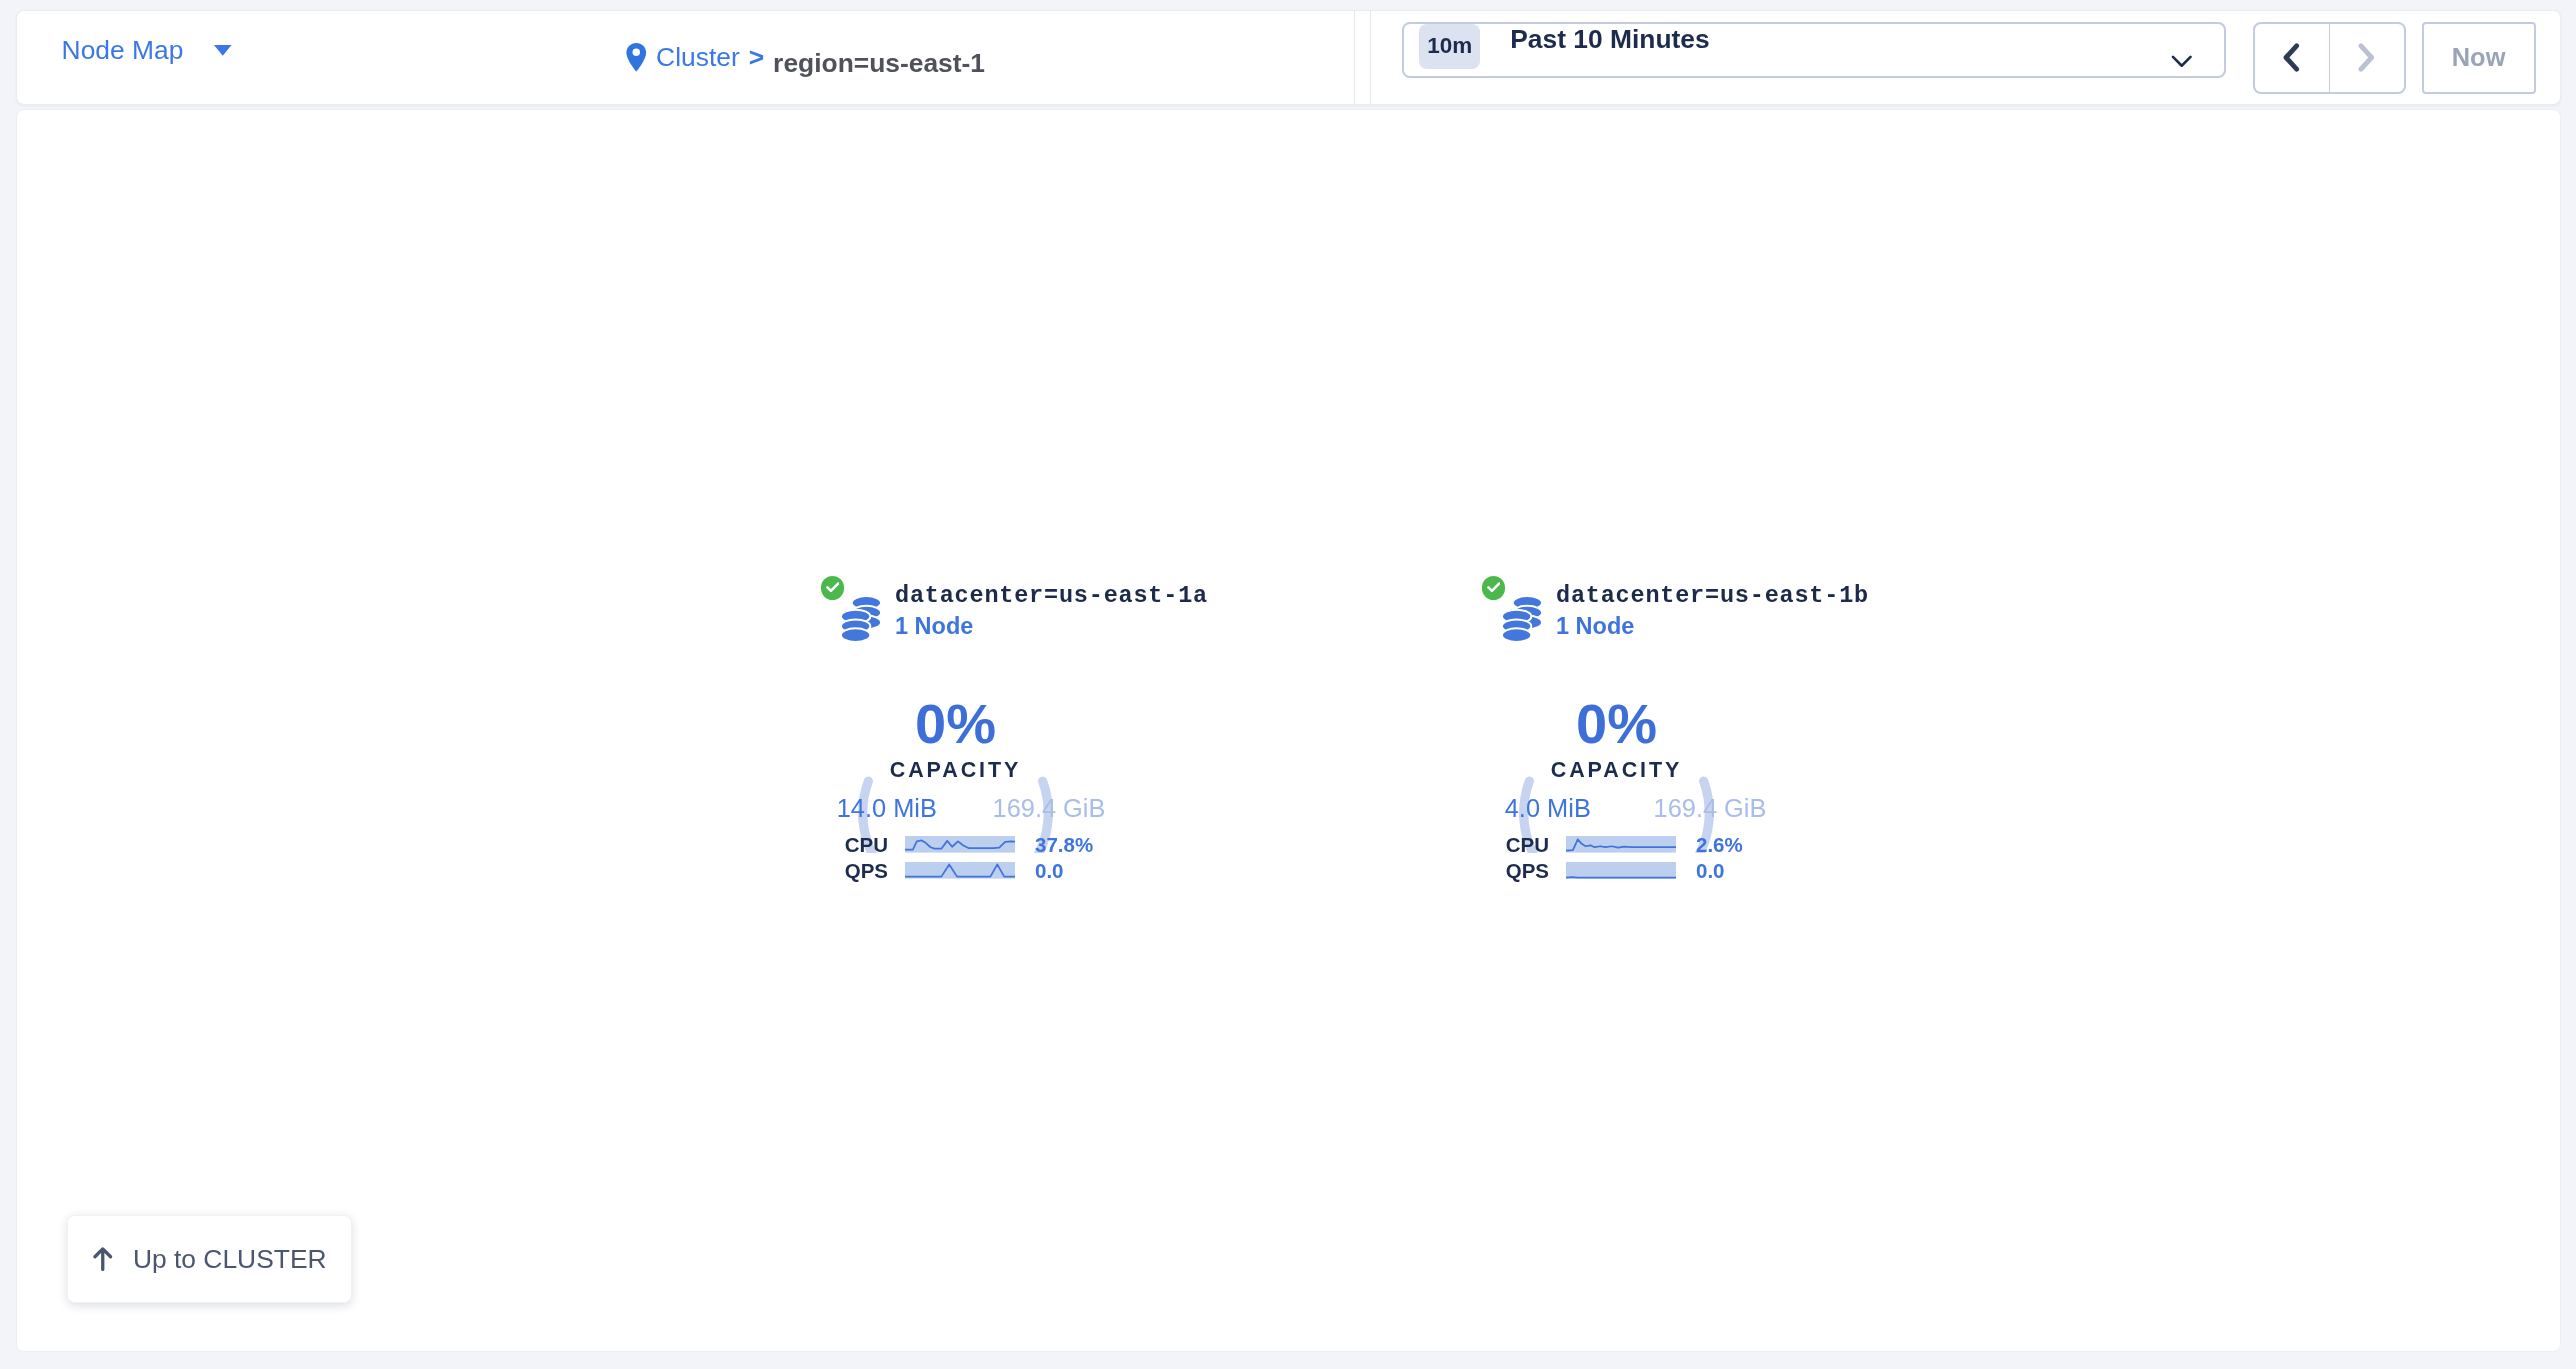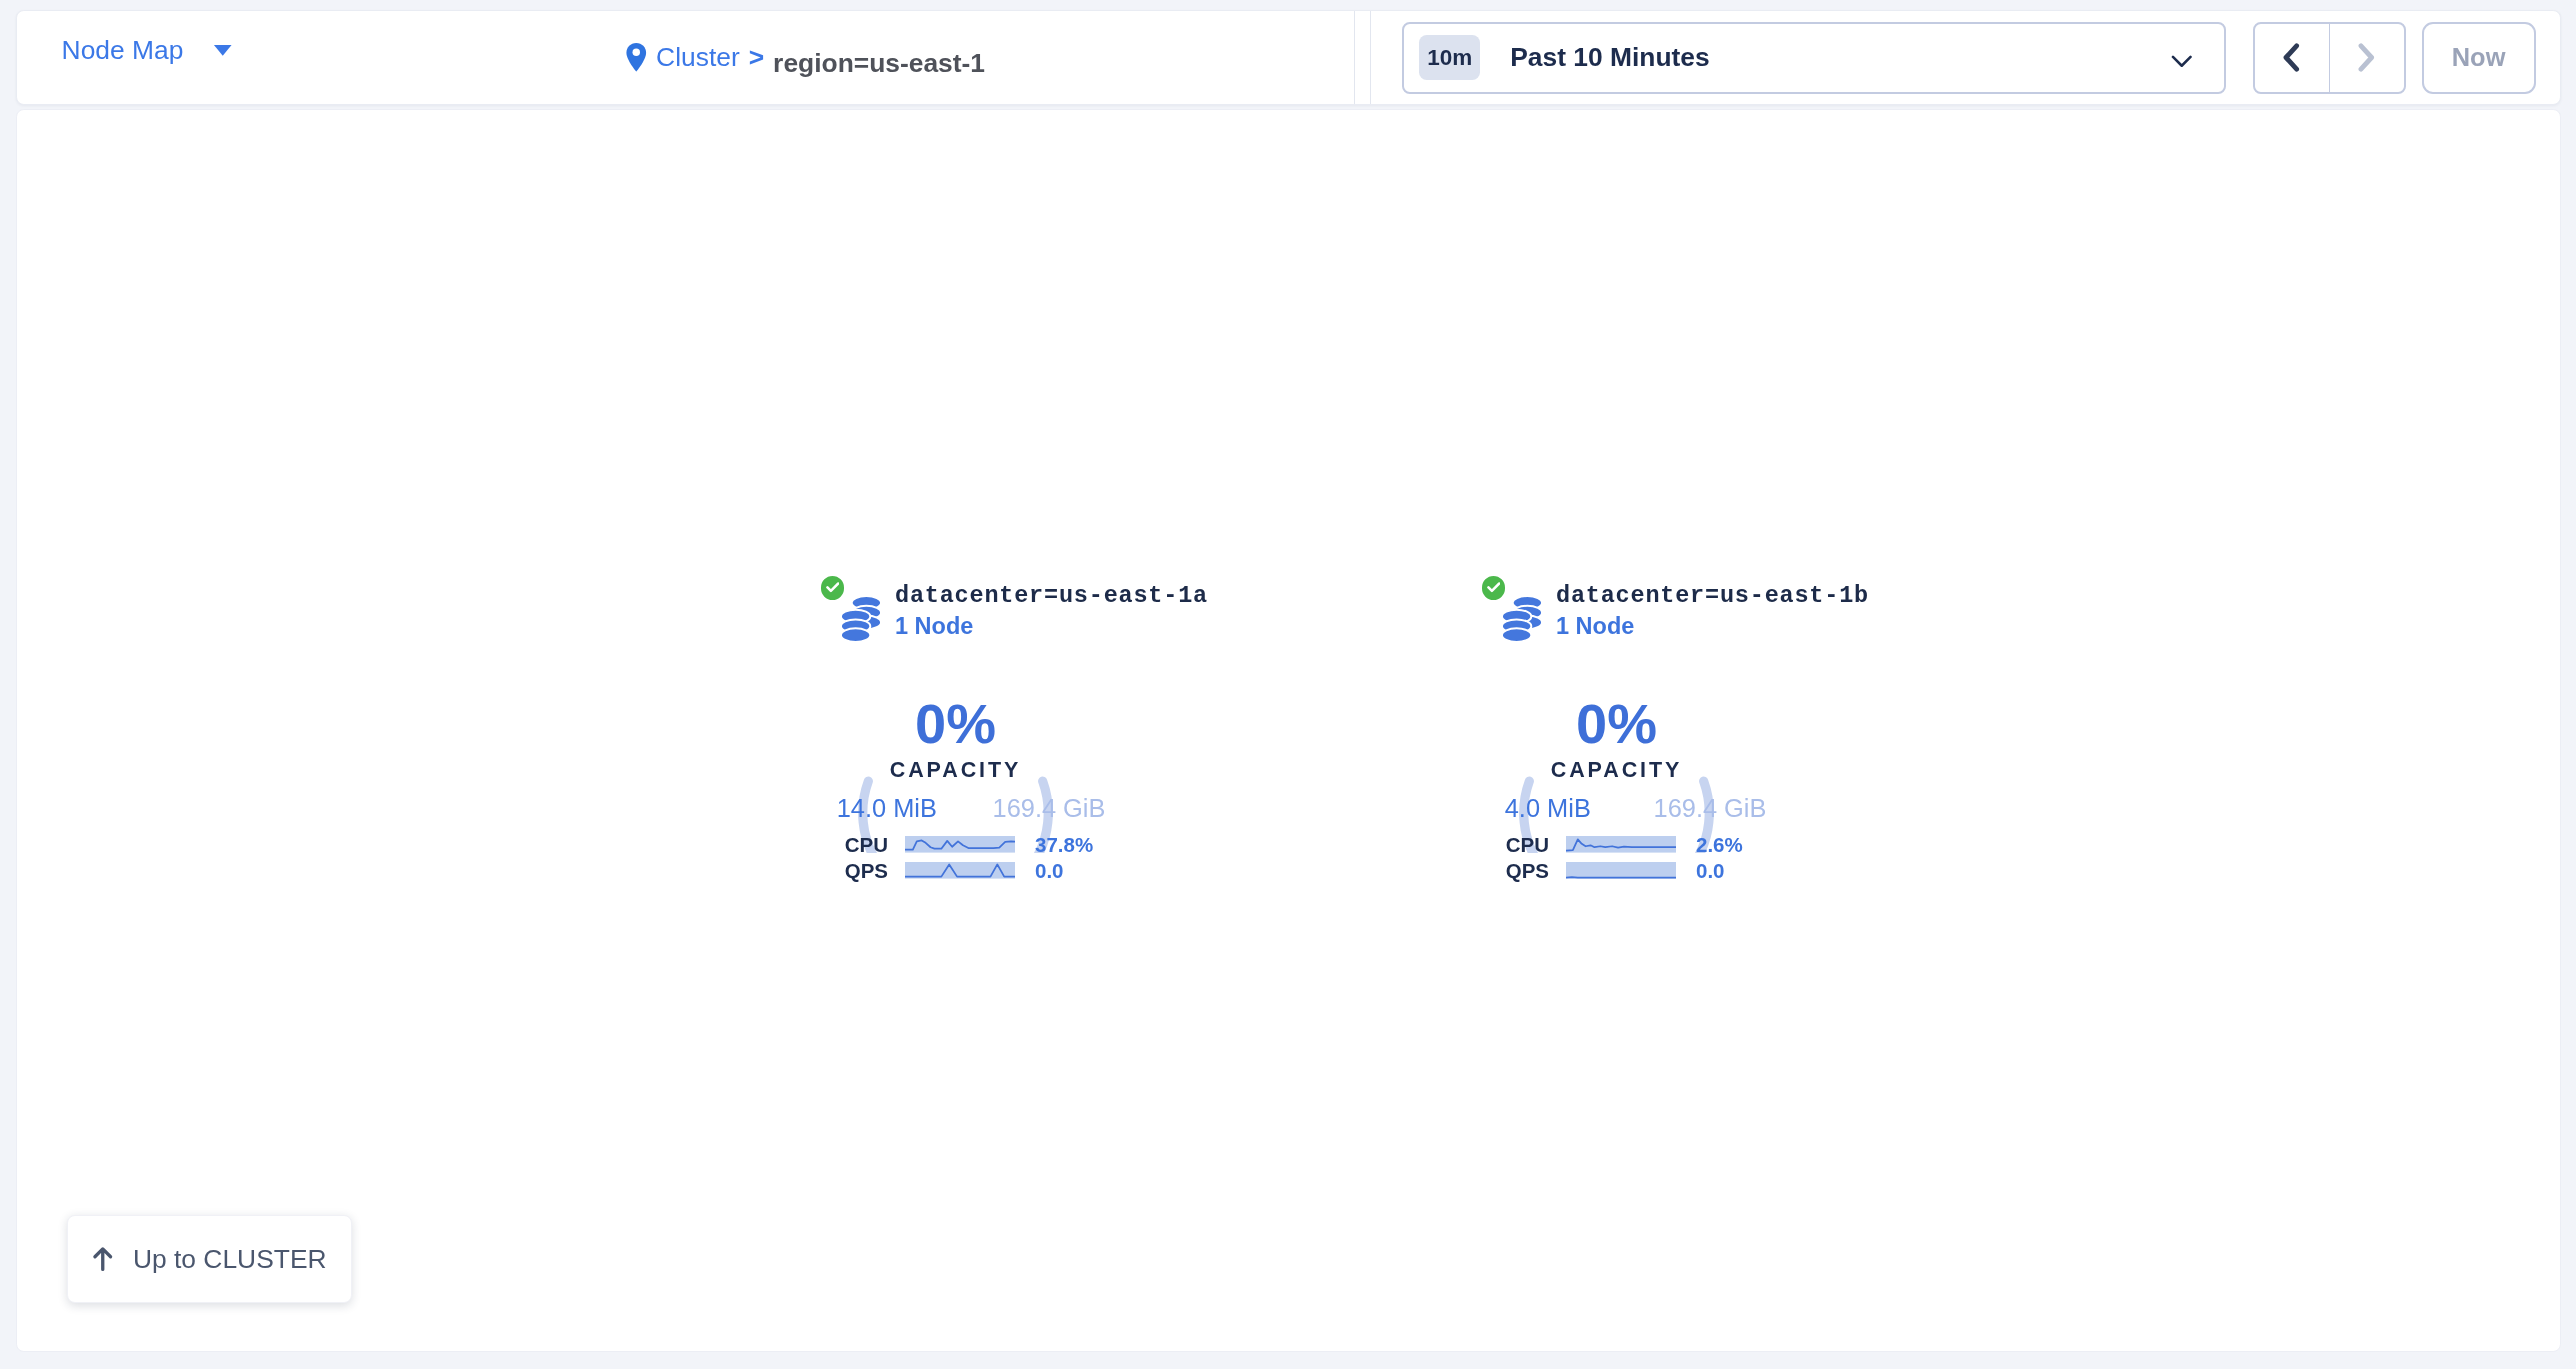--- a/index.html
+++ b/index.html
@@ -9,32 +9,32 @@
   
   .hdr{position:absolute;left:15.6px;top:9.8px;width:2545px;height:95px;background:#fff;
     border:1px solid #e9ecf3;border-radius:7.8px;box-shadow:0 1px 2.9px rgba(40,55,90,.06);box-sizing:border-box;}
   .view-sel{position:absolute;left:45px;top:0;height:79px;display:flex;align-items:center;gap:29px;cursor:pointer;}
   .view-sel .lbl{font-size:26.4px;color:#3b78e7;}
   .crumb{position:absolute;left:608px;top:0;height:93px;display:flex;align-items:center;gap:9px;}
   .crumb .root{font-size:26.4px;color:#3b78e7;cursor:pointer;}
   .crumb .sep{font-size:26.4px;color:#3b78e7;font-weight:700;}
   .crumb .cur{font-size:26.4px;color:#4f525a;font-weight:700;margin-top:12px;}
   .vline{position:absolute;top:0;width:1px;height:93px;background:#e2e6ef;}
-  .time-sel{position:absolute;left:1385px;top:10.8px;width:824px;height:72px;background:#fff;
-    border:2px solid #c3cbe1;border-radius:7.8px;box-sizing:border-box;display:flex;align-items:center;cursor:pointer;}
+  .time-sel{position:absolute;left:1385px;top:10.8px;width:824px;height:56px;background:#fff;
+    border:2px solid #c3cbe1;border-radius:7.8px;box-sizing:border-box;display:flex;cursor:pointer;}
   .time-badge{margin-left:15.6px;width:61px;height:45px;background:#dce2ef;border-radius:7.8px;
     display:flex;align-items:center;justify-content:center;font-size:22.5px;font-weight:700;color:#1d2c4d;}
   .time-lbl{margin-left:30px;font-size:26.4px;font-weight:700;color:#1d2c4d;}
   .time-chev{position:absolute;right:31px;top:31px;}
   .navgrp{position:absolute;left:2236px;top:10.8px;width:153px;height:72px;border:2px solid #c3cbe1;
     border-radius:7.8px;box-sizing:border-box;display:flex;background:#fff;}
   .navgrp .cell{flex:1;display:flex;align-items:center;justify-content:center;cursor:pointer;}
   .navgrp .cell+.cell{border-left:1px solid #c3cbe1;}
   .now-btn{position:absolute;left:2405px;top:10.8px;width:114px;height:72px;border:2px solid #c3cbe1;
-    border-radius:11px;box-sizing:border-box;background:#fff;display:flex;align-items:center;justify-content:center;
+    border-radius:4px;box-sizing:border-box;background:#fff;display:flex;align-items:center;justify-content:center;
     font-size:25.4px;font-weight:700;color:#9aa3b8;cursor:default;}
 
   
   .canvas{position:absolute;left:15.6px;top:109px;width:2545px;height:1243px;background:#fff;
     border:1px solid #eceef5;border-radius:7.8px;box-sizing:border-box;}
 
   
   .dc{position:absolute;width:411px;height:328px;cursor:pointer;}
   .dc .check{position:absolute;left:16.6px;top:2px;width:23.5px;height:23.5px;background:#4bb84b;
     border:2px solid #fff;border-radius:50%;display:flex;align-items:center;justify-content:center;z-index:2;}

